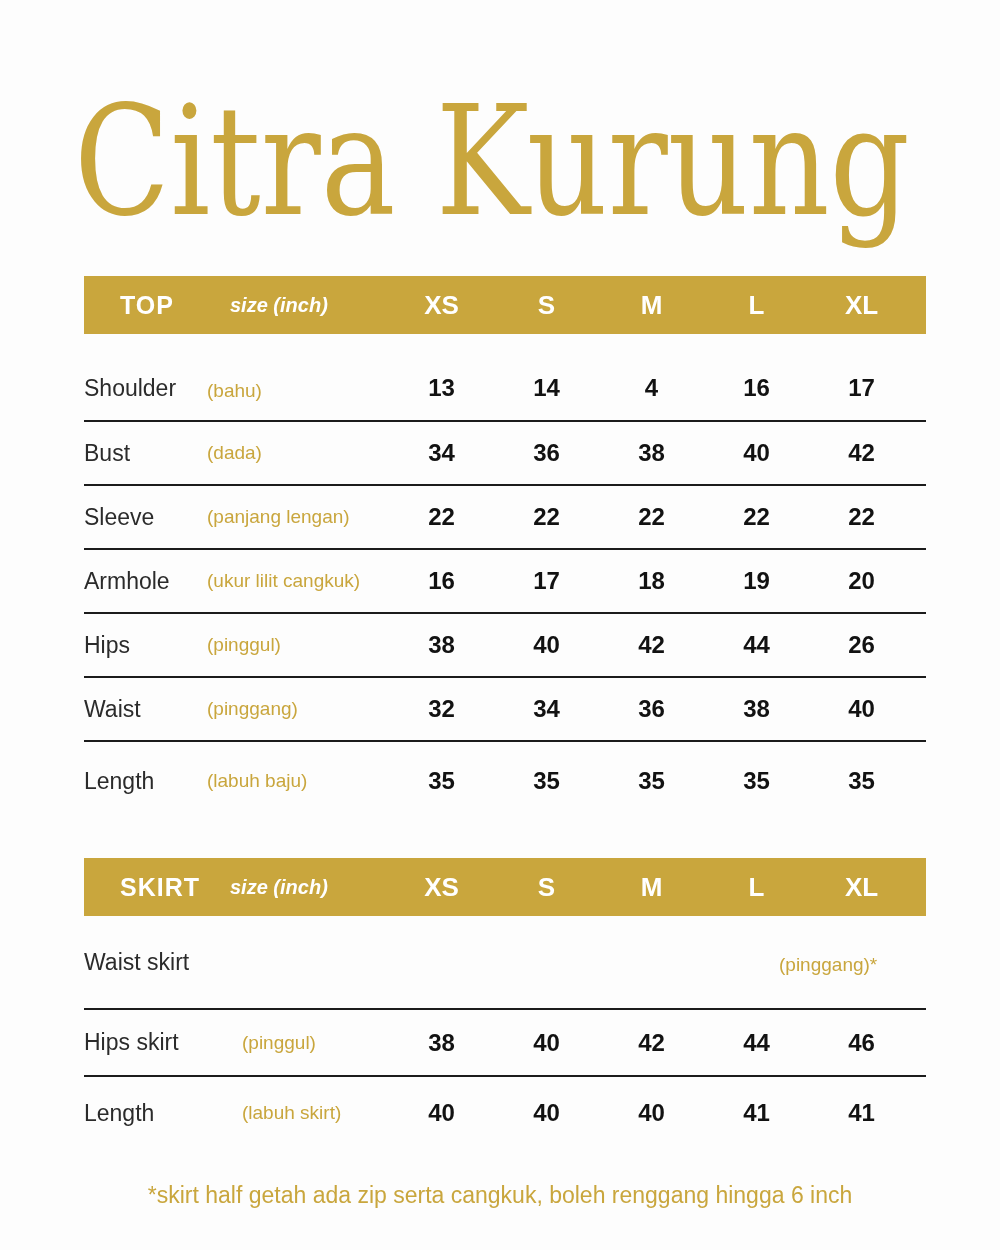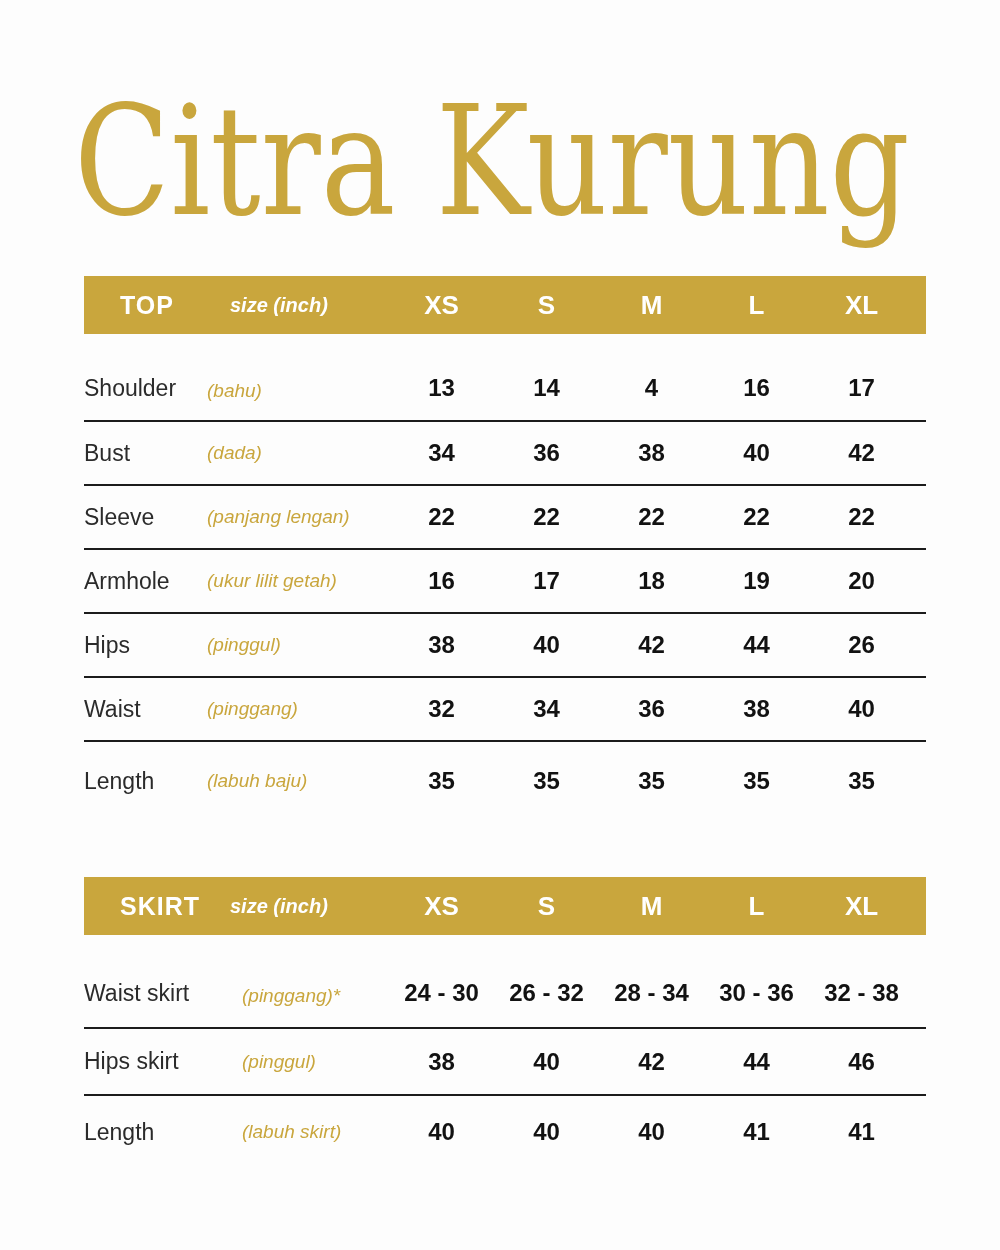--- a/index.html
+++ b/index.html
@@ -14,47 +14,47 @@
   .title-svg { position:absolute; left:74px; top:76px; }
   .title-text { font-family:"DejaVu Serif", serif; font-size:152px; fill:var(--gold); }
   .subtitle {
     position:absolute; top:99px; right:90px;
     font-size:30px; font-style:italic; color:var(--gold); letter-spacing:.5px;
   }
 
   
   .table { position:absolute; left:84px; width:842px; }
   #top-table   { top:276px; }
-  #skirt-table { top:877px; }
+  #skirt-table { top:858px; }
 
   .thead {
     height:58px; background:var(--gold); display:flex; align-items:center;
     color:#fff; font-weight:bold;
   }
   .th-name { width:130px; padding-left:36px; font-size:25px; letter-spacing:1px; }
   .th-size { width:175px; padding-left:16px; font-size:20px; font-style:italic; }
 
   .vals { flex:1; display:flex; padding-right:12px; }
   .v    { flex:1; text-align:center; }
   .thead .v { font-size:26px; }
 
   .tr {
     display:flex; align-items:center; height:64px;
     border-bottom:2px solid var(--line); color:var(--label);
   }
   .td-label { width:123px; font-size:23px; }
-  .td-malay { width:182px; font-size:19px; font-style:italic; color:var(--gold); }
+  .td-malay { width:182px; font-size:19px; color:var(--gold); }
   .tr .v { font-size:24px; font-weight:bold; color:var(--value); }
 
   .tr-first { height:88px; align-items:flex-end; padding-bottom:18px; }
   .tr-last  { height:78px; border-bottom:none; }
 
   #skirt-table .td-label { width:158px; }
   #skirt-table .td-malay { width:147px; }
-  #skirt-table .tr-first { height:94px; padding-bottom:20px;justify-content:space-between; }
+  #skirt-table .tr-first { height:94px; padding-bottom:32px;justify-content:space-between; }
   #skirt-table .tr-mid   { height:67px; }
   #skirt-table .tr-last  { height:72px; }
 
   
   .footnote {
     position:absolute; top:1182px; left:0; width:1000px;
     text-align:center; font-size:23px; color:var(--gold);
   }
 </style>
 </head>
@@ -110,21 +110,21 @@
         <div class="v">22</div>
         <div class="v">22</div>
         <div class="v">22</div>
         <div class="v">22</div>
         <div class="v">22</div>
       </div>
     </div>
 
     <div class="tr">
       <div class="td-label">Armhole</div>
-      <div class="td-malay">(ukur lilit getah)</div>
+      <div class="td-malay">(ukur lilit cangkuk)</div>
       <div class="vals">
         <div class="v">16</div>
         <div class="v">17</div>
         <div class="v">18</div>
         <div class="v">19</div>
         <div class="v">20</div>
       </div>
     </div>
 
     <div class="tr">
@@ -173,27 +173,20 @@
         <div class="v">S</div>
         <div class="v">M</div>
         <div class="v">L</div>
         <div class="v">XL</div>
       </div>
     </div>
 
     <div class="tr tr-first">
       <div class="td-label">Waist skirt</div>
       <div class="td-malay">(pinggang)*</div>
-      <div class="vals">
-        <div class="v">24 - 30</div>
-        <div class="v">26 - 32</div>
-        <div class="v">28 - 34</div>
-        <div class="v">30 - 36</div>
-        <div class="v">32 - 38</div>
-      </div>
     </div>
 
     <div class="tr tr-mid">
       <div class="td-label">Hips skirt</div>
       <div class="td-malay">(pinggul)</div>
       <div class="vals">
         <div class="v">38</div>
         <div class="v">40</div>
         <div class="v">42</div>
         <div class="v">44</div>
@@ -207,14 +200,15 @@
       <div class="vals">
         <div class="v">40</div>
         <div class="v">40</div>
         <div class="v">40</div>
         <div class="v">41</div>
         <div class="v">41</div>
       </div>
     </div>
   </div>
 
+  <div class="footnote">*skirt half getah ada zip serta cangkuk, boleh renggang hingga 6 inch</div>
 
 </div>
 
 </body></html>

